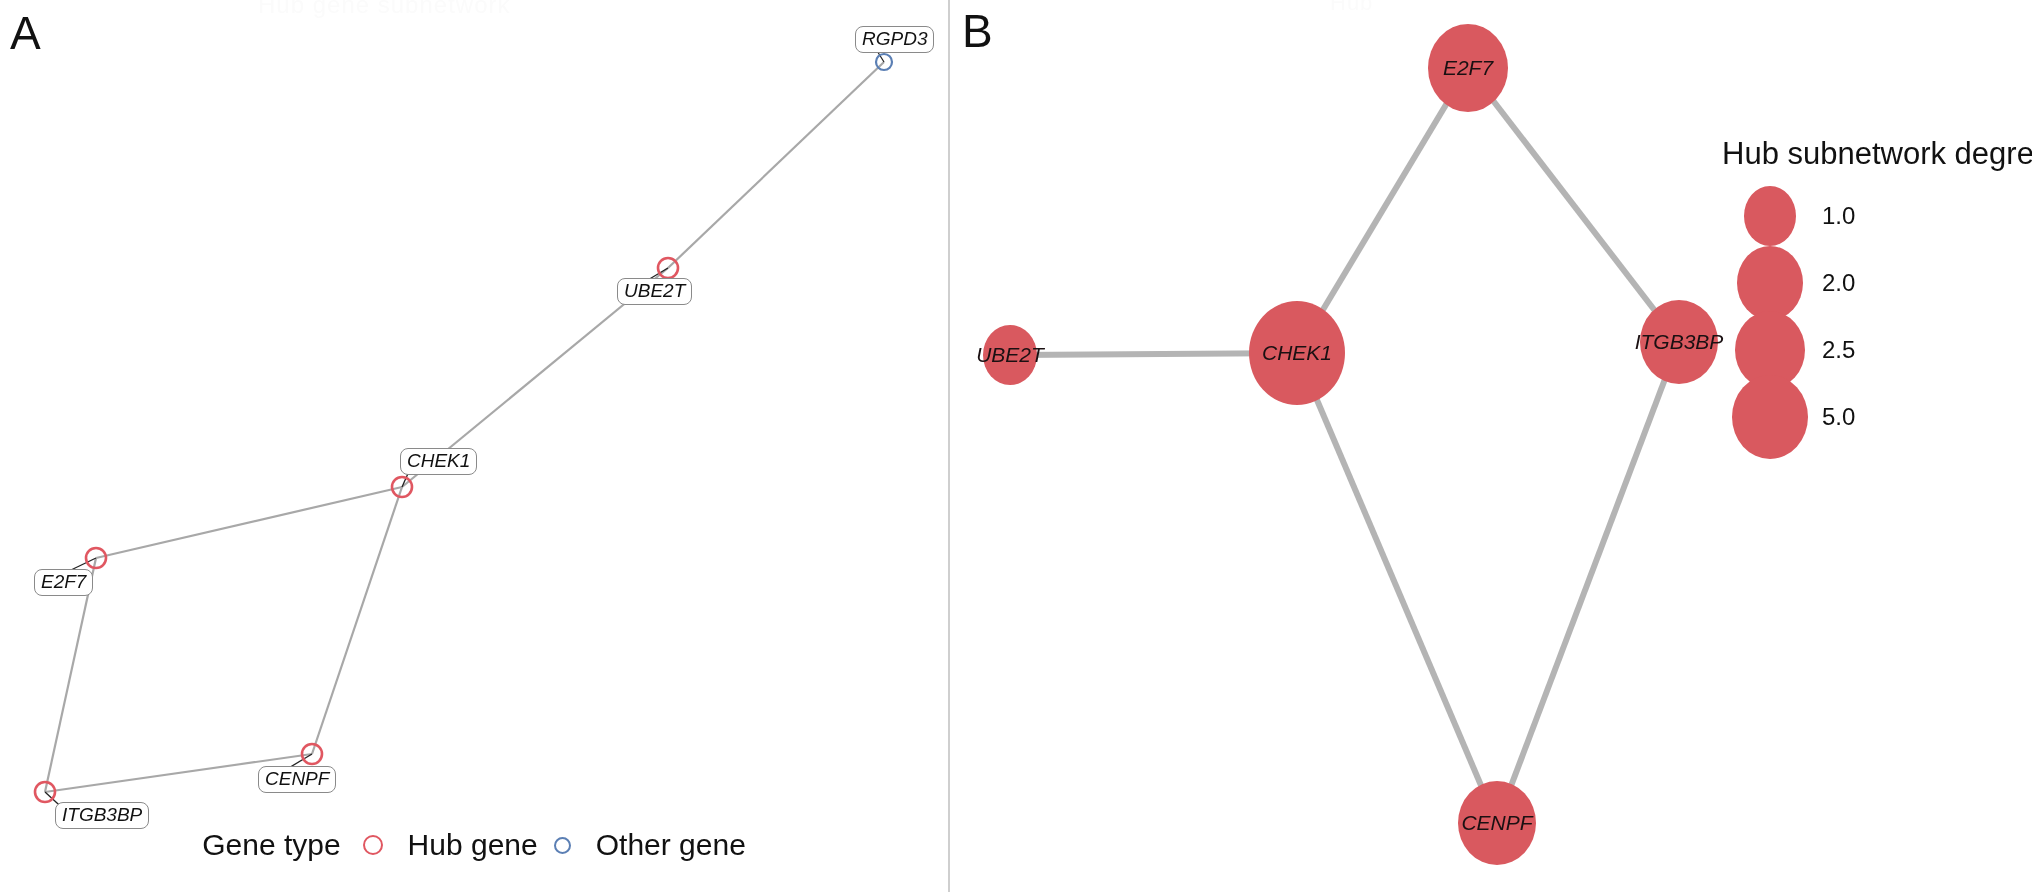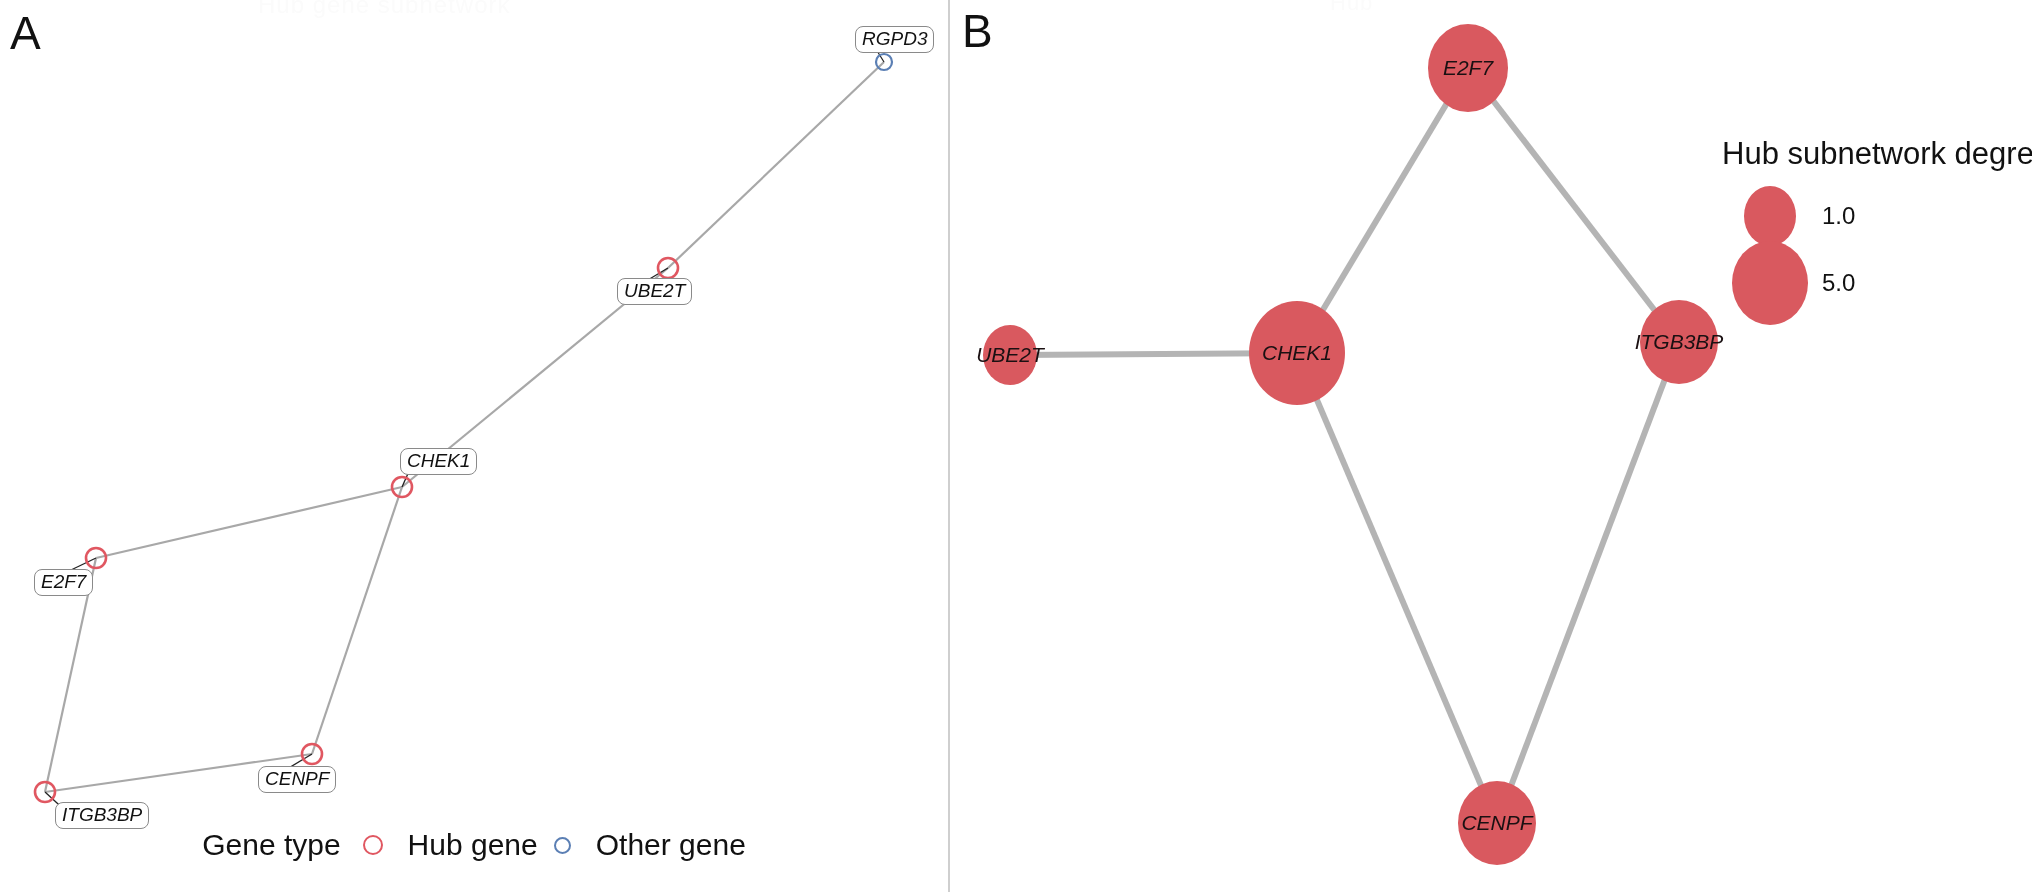--- a/index.html
+++ b/index.html
@@ -265,20 +265,32 @@
       <div id="b-legend-title">Hub subnetwork degree</div>
       <div id="b-legend-items">
           <div class="b-legend-row">
             <div class="b-legend-swatch-cell">
               <div class="b-legend-swatch" style="width: 52px; height: 60px; background: rgb(217, 89, 95);"></div>
             </div>
             <div class="b-legend-label">1.0</div>
           </div>
           <div class="b-legend-row">
             <div class="b-legend-swatch-cell">
+              <div class="b-legend-swatch" style="width: 66px; height: 74px; background: rgb(217, 89, 95);"></div>
+            </div>
+            <div class="b-legend-label">2.0</div>
+          </div>
+          <div class="b-legend-row">
+            <div class="b-legend-swatch-cell">
+              <div class="b-legend-swatch" style="width: 70px; height: 78px; background: rgb(217, 89, 95);"></div>
+            </div>
+            <div class="b-legend-label">2.5</div>
+          </div>
+          <div class="b-legend-row">
+            <div class="b-legend-swatch-cell">
               <div class="b-legend-swatch" style="width: 76px; height: 84px; background: rgb(217, 89, 95);"></div>
             </div>
             <div class="b-legend-label">5.0</div>
           </div>
         </div>
     </div>
   </div>
 
 </div>
 

